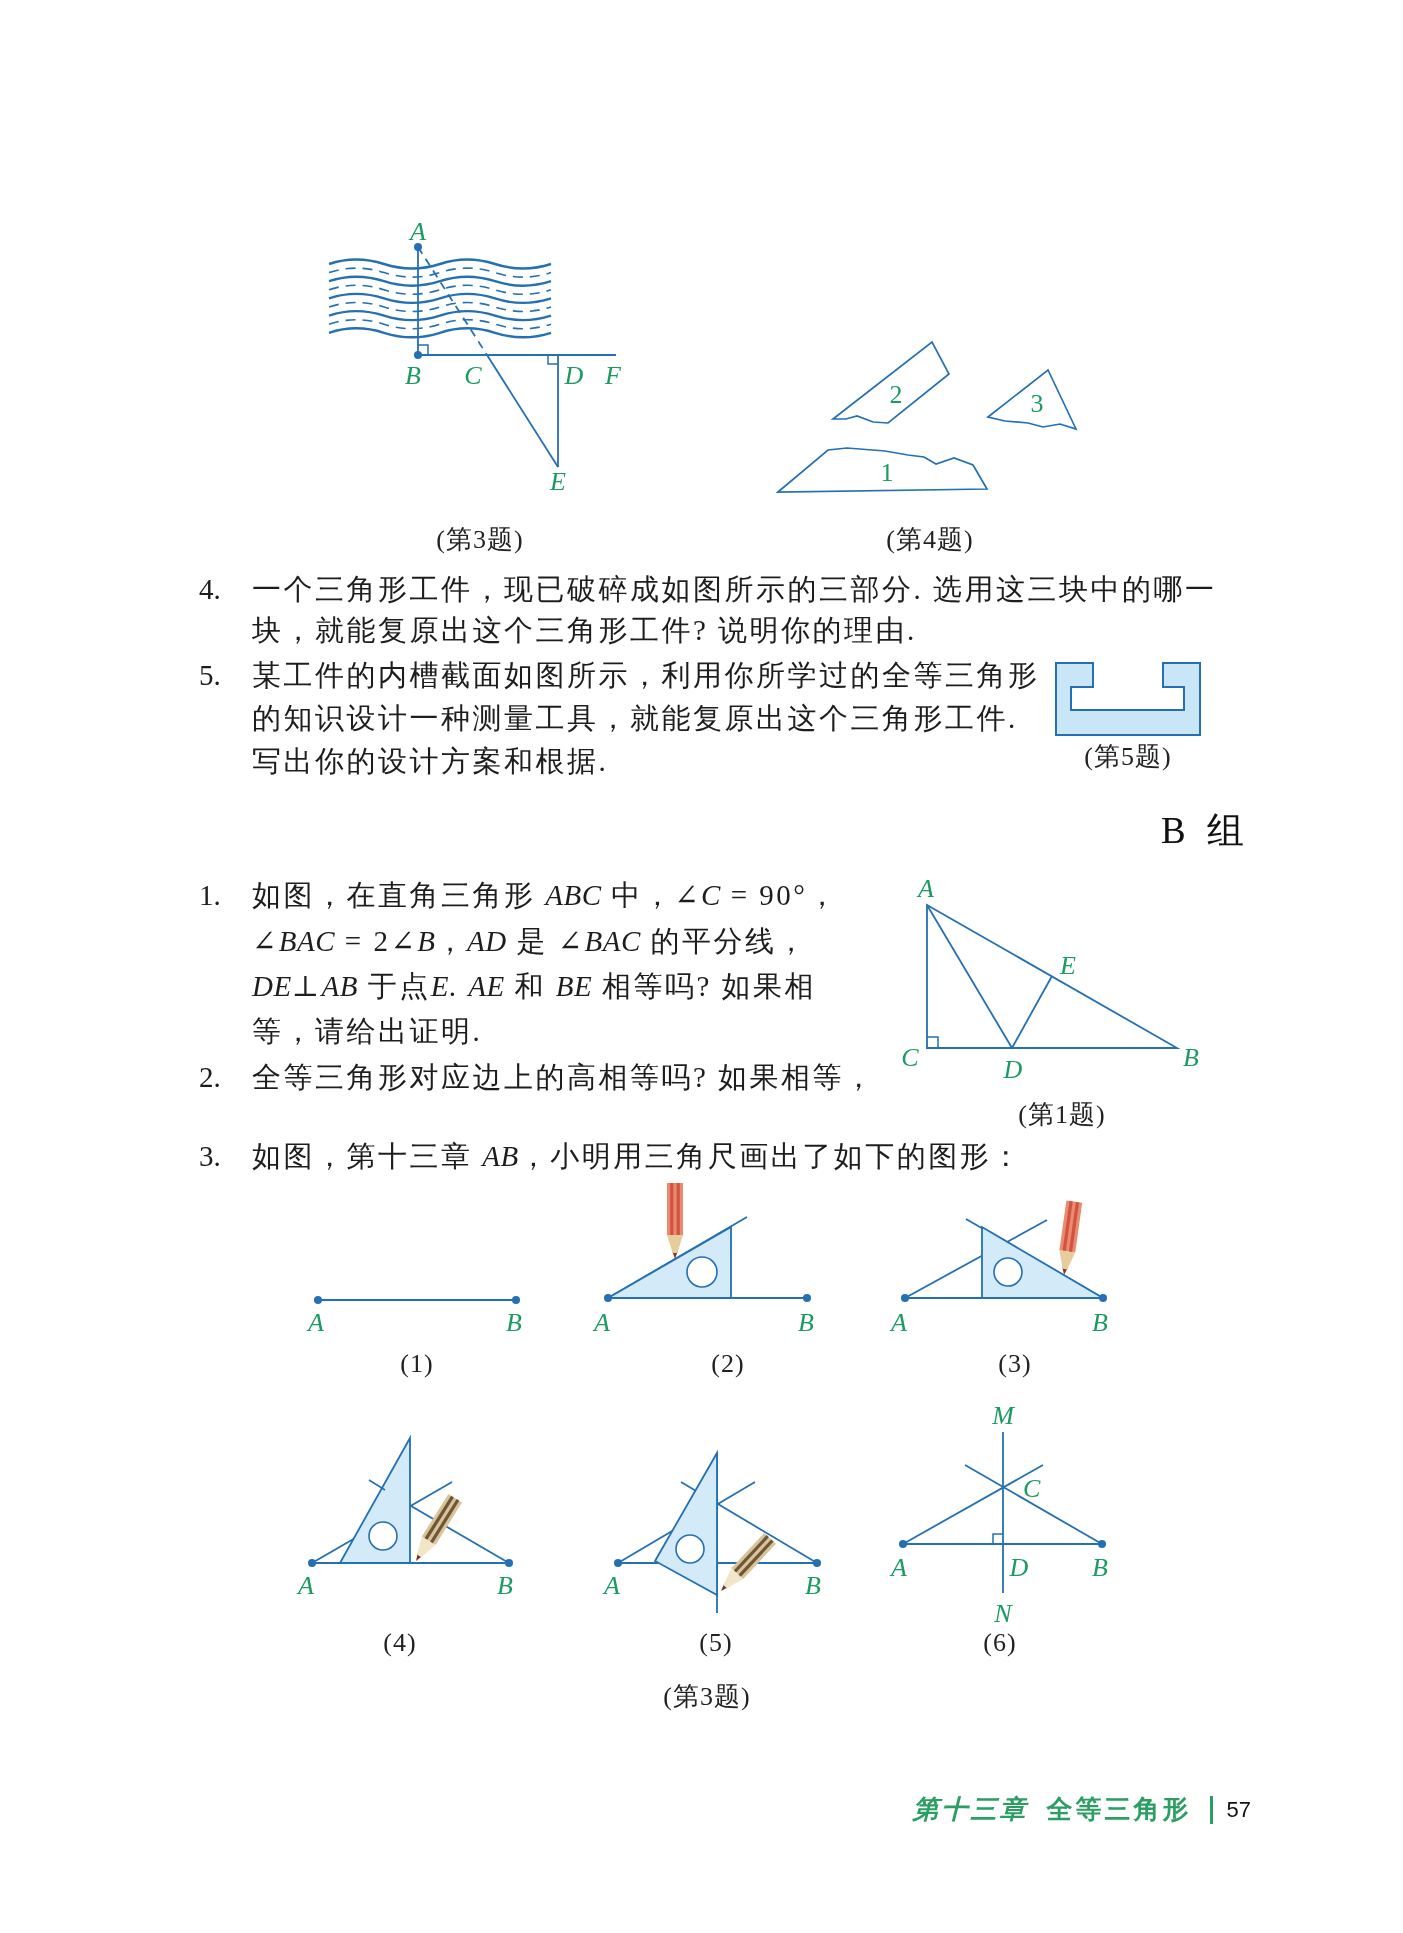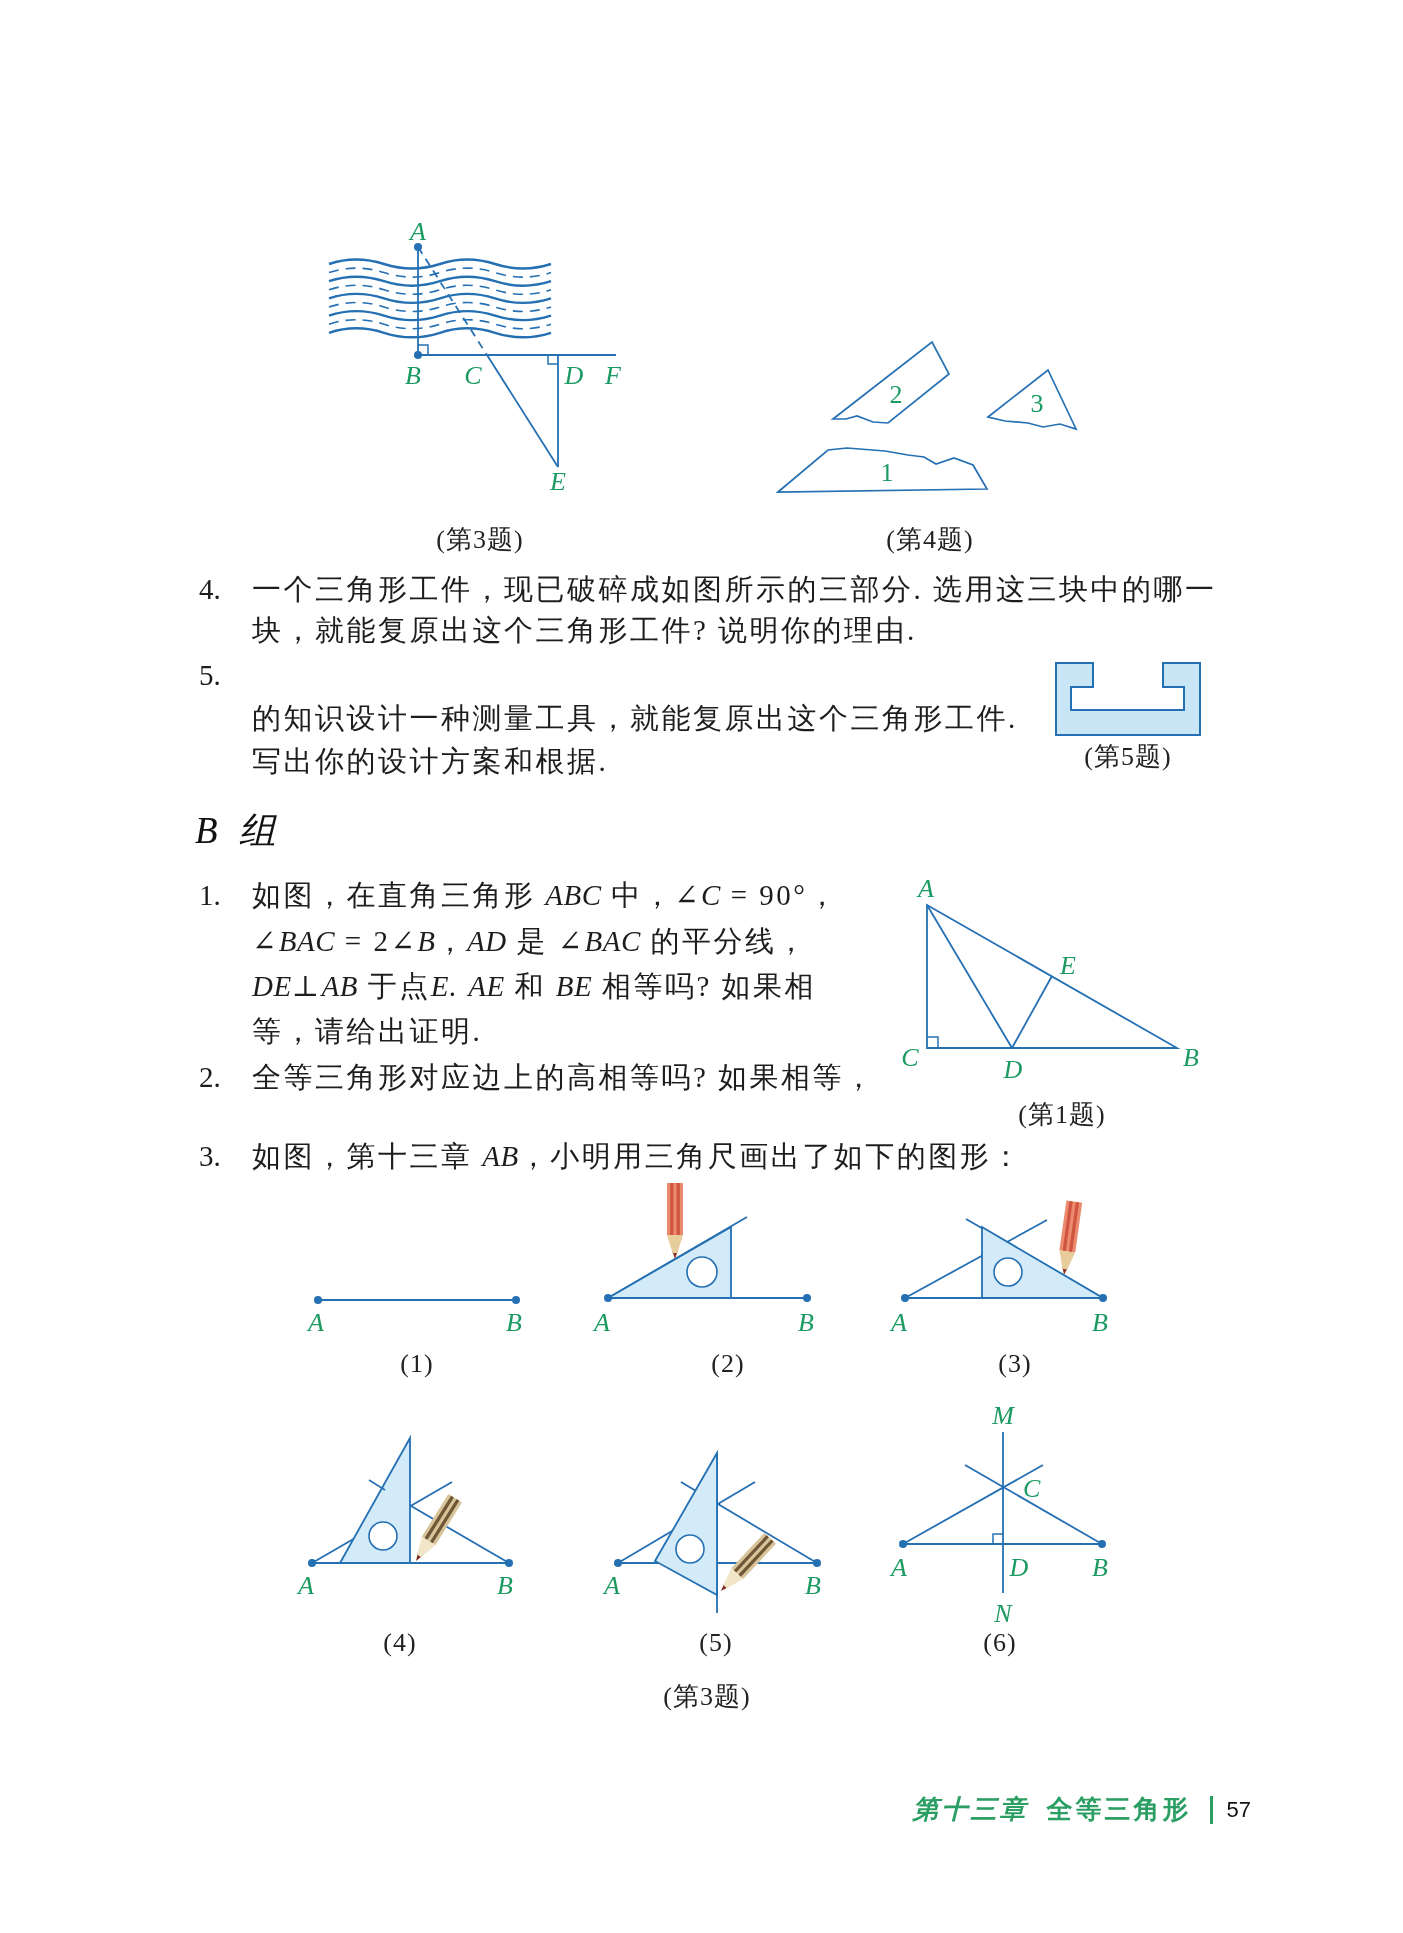--- a/index.html
+++ b/index.html
@@ -3,22 +3,22 @@
 <meta charset="utf-8">
 <style>
   html,body{margin:0;padding:0;background:#e8e8e8;}
   .page{position:relative;width:1403px;height:1933px;background:#ffffff;margin:0 auto;overflow:hidden;
         font-family:"Liberation Serif","DejaVu Serif",serif;}
   .cn{position:absolute;font-size:29px;line-height:42px;color:#1d1d1d;letter-spacing:2.5px;white-space:nowrap;}
   .cn i{font-style:italic;letter-spacing:0.5px;font-family:"Liberation Serif",serif;}
   .num{position:absolute;font-size:29px;line-height:42px;color:#1d1d1d;white-space:nowrap;}
   .cap{position:absolute;transform:translateX(-50%);font-size:26px;line-height:34px;color:#222;
        letter-spacing:1px;white-space:nowrap;}
-  .bt{position:absolute;left:195px;width:1055px;text-align:left;font-size:37px;line-height:48px;
-      color:#111;letter-spacing:6px;font-style:italic;}
+  .bt{position:absolute;left:195px;width:1055px;text-align:right;font-size:37px;line-height:48px;
+      color:#111;letter-spacing:6px;}
   svg.fig{position:absolute;overflow:visible;}
   .ln{stroke:#2470b3;stroke-width:1.8;fill:none;}
   .ln-dash{stroke:#2470b3;stroke-width:1.8;fill:none;stroke-dasharray:8 6;}
   .dot{fill:#2470b3;stroke:none;}
   .tri{fill:#d3eaf8;stroke:#2470b3;stroke-width:1.8;}
   .hole{fill:#ffffff;stroke:#2470b3;stroke-width:1.6;}
   .piece{fill:#ffffff;stroke:#2470b3;stroke-width:1.7;}
   .groove{fill:#c8e6f6;stroke:#2470b3;stroke-width:2;}
   .ra{stroke:#2470b3;stroke-width:1.5;fill:none;}
   .lbl{font-family:"Liberation Serif","DejaVu Serif",serif;font-style:italic;font-size:26px;fill:#1b9a61;}
@@ -74,20 +74,21 @@
   </svg>
 
   <div class="cap" style="left:480px;top:523px">(第3题)</div>
   <div class="cap" style="left:930px;top:523px">(第4题)</div>
 
   <div class="num" style="left:199px;top:568px">4.</div>
   <div class="cn" style="left:252px;top:568px">一个三角形工件，现已破碎成如图所示的三部分. 选用这三块中的哪一</div>
   <div class="cn" style="left:252px;top:609px">块，就能复原出这个三角形工件? 说明你的理由.</div>
 
   <div class="num" style="left:199px;top:654px">5.</div>
+  <div class="cn" style="left:252px;top:654px">某工件的内槽截面如图所示，利用你所学过的全等三角形</div>
   <div class="cn" style="left:252px;top:697px">的知识设计一种测量工具，就能复原出这个三角形工件.</div>
   <div class="cn" style="left:252px;top:740px">写出你的设计方案和根据.</div>
 
   <svg class="fig" style="left:1046px;top:653px" width="165" height="92" viewBox="1046 653 165 92">
     <path class="groove" d="M1056,663 L1093,663 L1093,687 L1071,687 L1071,710 L1184,710 L1184,687 L1163,687 L1163,663 L1200,663 L1200,735 L1056,735 Z"></path>
   </svg>
   <div class="cap" style="left:1128px;top:740px">(第5题)</div>
 
   <div class="bt" style="top:807px">B  组</div>
 

